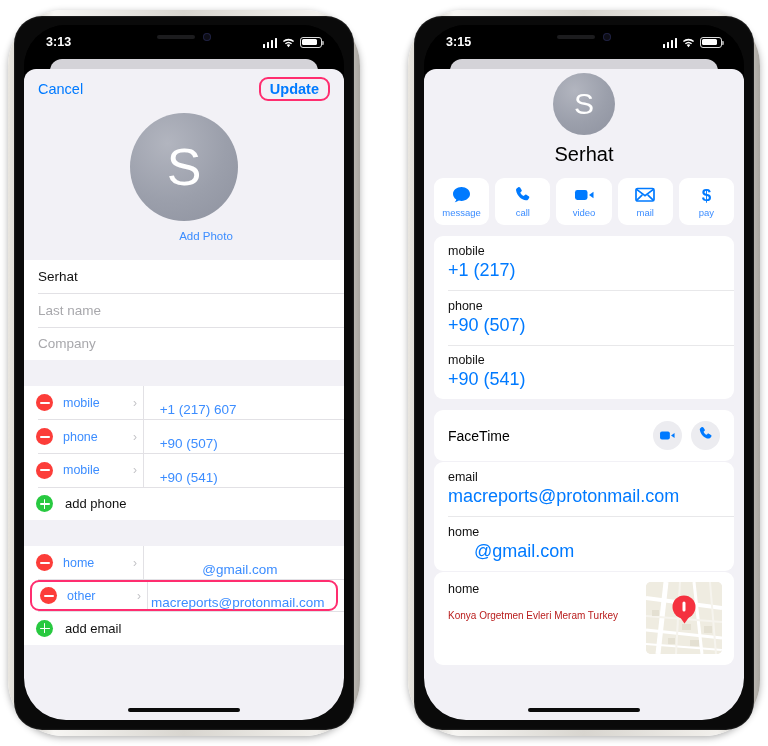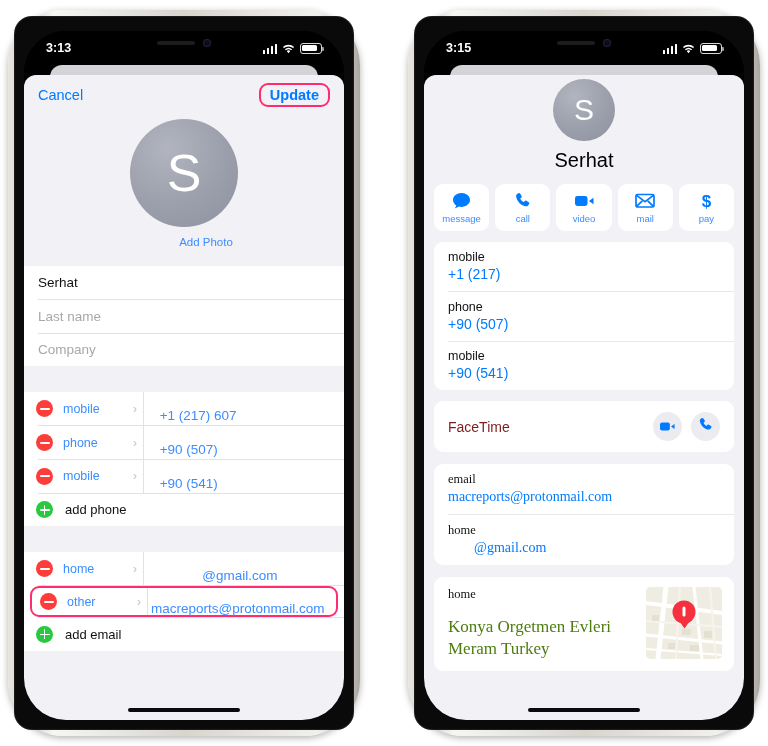--- a/index.html
+++ b/index.html
@@ -20,23 +20,23 @@
     background: linear-gradient(90deg,#e9e6e0 0%,#cfccc6 6%,#f7f6f3 13%,#d8d5cf 50%,#f2f0ec 88%,#c9c6c0 96%,#aaa7a1 100%);
     padding: 6px;
     box-shadow: 0 2px 7px rgba(0,0,0,.30);
   }
   .phone.left  { left: 8px; }
   .phone.right { left: 408px; }
 
   .bezel {
     position: relative;
     width: 100%; height: 100%;
-    border-radius: 18px;
+    border-radius: 28px;
     background: #0a0a0a;
-    padding: 15px 10px 10px 10px;
+    padding: 9px 10px 10px 10px;
     box-shadow: inset 0 0 2px rgba(255,255,255,.25);
   }
   .screen {
     position: relative;
     width: 100%; height: 100%;
     border-radius: 42px;
     background: #000;
     overflow: hidden;
   }
 
@@ -178,43 +178,43 @@
     align-items: center; justify-content: center; gap: 3px;
     cursor: pointer;
   }
   .act .glyph { color: #007aff; height: 19px; display: flex; align-items: center; }
   .act .t { font-size: 9.5px; color: #3c8dff; }
 
   .card {
     background: #fff; border-radius: 9px; margin: 11px 10px 0;
     overflow: hidden;
   }
-  .card.tight { margin-top: 12px; font-family: Liberation Serif, serif; }
+  .card.tight { margin-top: 1px; }
   .drow { padding: 8px 14px 9px; }
   .drow .k { font-size: 12.5px; color: #111; }
-  .drow .v { font-size: 14px; color: #007aff; margin-top: 2px; }
+  .drow .v { font-size: 18px; color: #007aff; margin-top: 2px; }
   .drow .v.indent { padding-left: 26px; }
   .dhair { height: .7px; background: #e8e8ea; margin-left: 14px; }
 
   .ft-row {
     display: flex; align-items: center; justify-content: space-between;
     padding: 11px 14px;
   }
-  .ft-row .k { font-size: 14px; color: #7f1d1d; }
+  .ft-row .k { font-size: 14px; color: #000000; }
   .ft-btns { display: flex; gap: 9px; }
   .circ {
     width: 29px; height: 29px; border-radius: 50%; background: #ececf0;
     display: flex; align-items: center; justify-content: center;
     color: #007aff; cursor: pointer;
   }
 
   .addr-row { display: flex; padding: 10px 12px 11px 14px; gap: 10px; }
   .addr-txt { flex: 1; }
   .addr-txt .k { font-size: 12.5px; color: #111; }
-  .addr-txt .a { font-size: 17px; color: #4d7c0f; margin-top: 14px; line-height: 1.28; }
+  .addr-txt .a { font-size: 10px; color: #b91c1c; margin-top: 14px; line-height: 1.28; }
   .map {
     width: 76px; height: 72px; border-radius: 5px; flex: 0 0 auto;
     position: relative; overflow: hidden; background: #efece1;
   }
   .pin {
     position: absolute; left: 50%; top: 34%; transform: translate(-50%,-50%);
     width: 23px; height: 23px; border-radius: 50% 50% 50% 50%;
     background: #f5313f;
     display: flex; align-items: center; justify-content: center;
   }

